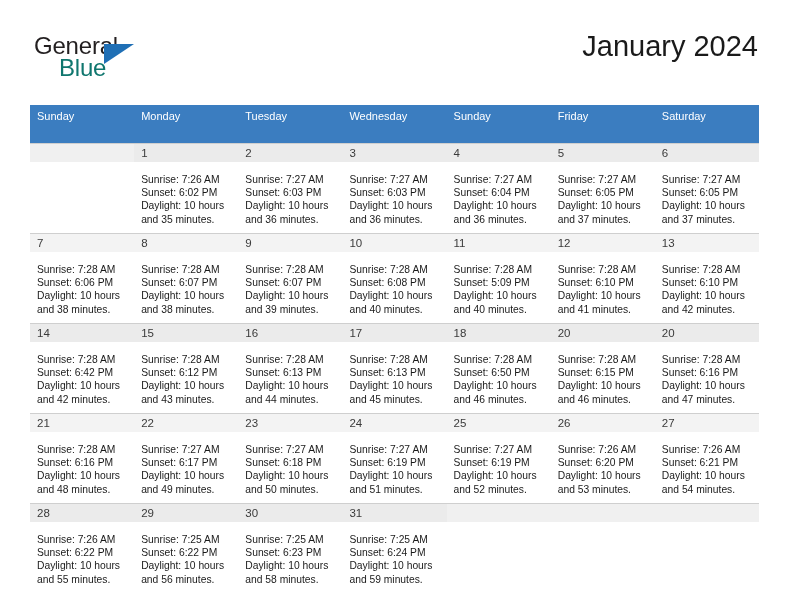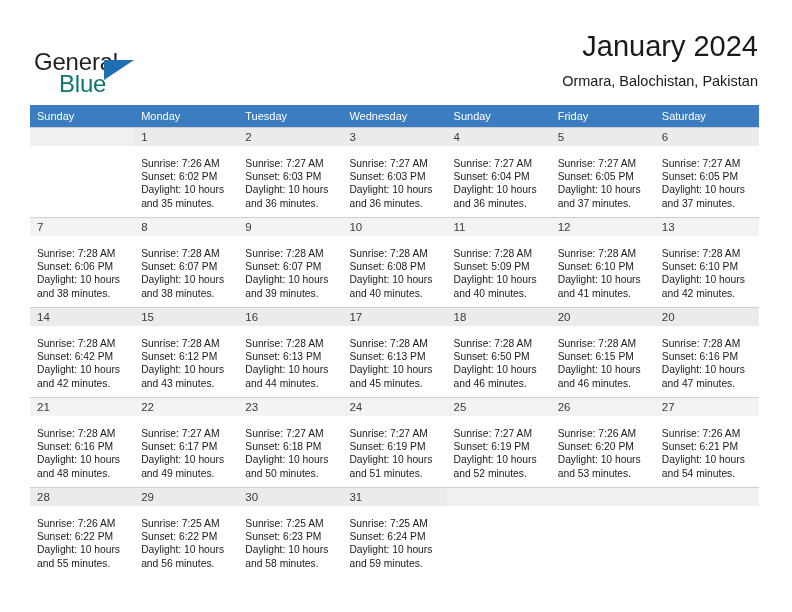--- a/index.html
+++ b/index.html
@@ -28,21 +28,20 @@
     top: 28px;
     right: 34px;
     height: 70px;
   }
   .brand {
     position: absolute;
     left: 0;
     top: 4px;
     width: 180px;
     height: 56px;
-    margin-top: 16px;
   }
   .brand-general {
     position: absolute;
     left: 4px;
     top: 0px;
     font-size: 24px;
     letter-spacing: -0.2px;
     color: #231f20;
     font-family: "Liberation Sans", sans-serif;
   }
@@ -95,21 +94,21 @@
     width: 729px;
     border-collapse: collapse;
     table-layout: fixed;
   }
   .calendar th {
     background: #3b7dc0;
     color: #ffffff;
     font-weight: normal;
     font-size: 11px;
     text-align: left;
-    padding: 5px 0 5px 7px;
+    padding: 5px 0 21px 7px;
     height: 12px;
     border: none;
   }
   .calendar td {
     vertical-align: top;
     padding: 0;
     border: none;
     width: 104.14px;
     height: 90px;
     background: #ffffff;
@@ -149,21 +148,20 @@
   <div class="header">
 
     <div class="brand">
       <span class="brand-general">General</span>
       <span class="brand-triangle"></span>
       <span class="brand-blue">Blue</span>
     </div>
 
     <div class="title-block">
       <div class="cal-title">January 2024</div>
-      <div class="cal-subtitle">Ormara, Balochistan, Pakistan</div>
     </div>
 
   </div>
 
   <table class="calendar">
     <thead>
       <tr>
         <th>Sunday</th>
         <th>Monday</th>
         <th>Tuesday</th>

